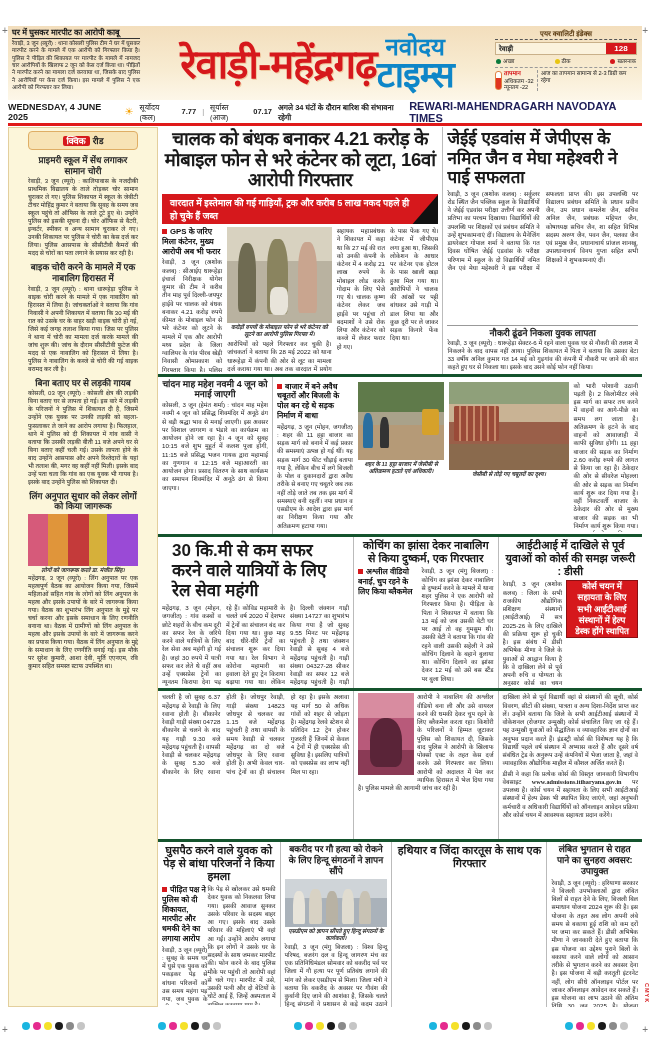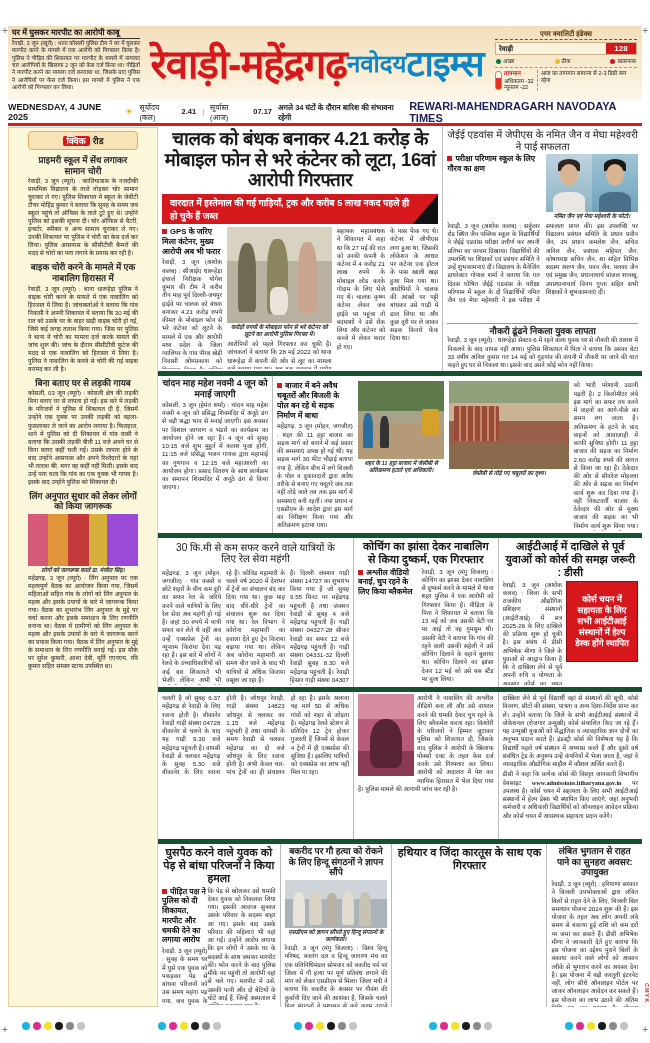--- a/index.html
+++ b/index.html
@@ -7,21 +7,21 @@
         font-family:"Liberation Sans","DejaVu Sans",sans-serif;color:#1a1a1a;overflow:hidden;}
   .crop{position:absolute;color:#777;font-size:10px;line-height:10px;}
   
   .header{position:absolute;left:8px;right:8px;top:26px;height:74px;
           background:linear-gradient(180deg,#f3debc 0%,#f8ecd2 60%,#fdf7e9 100%);display:flex;}
   .mini-article{width:128px;padding:2px 4px;overflow:hidden;}
   .mini-article .t{font-weight:bold;font-size:8px;line-height:1.15;border-bottom:1px solid #333;padding-bottom:1px;margin-bottom:1px;}
   .mini-article .b{font-size:5.6px;text-align:justify;line-height:1.3;}
   .masthead{flex:1;display:flex;align-items:center;justify-content:center;gap:0;padding-top:2px;}
   .mast-red{font-size:40px;font-weight:800;color:#d6181c;line-height:1;letter-spacing:-1px;text-shadow:1px 1px 0 #f0c9a0;}
-  .mast-blue{display:flex;align-items:center;line-height:.95;color:#0e86c8;font-weight:800;}
+  .mast-blue{display:flex;flex-direction:column;align-items:center;line-height:.95;color:#0e86c8;font-weight:800;}
   .mast-blue .l1{font-size:24px;}
   .mast-blue .l2{font-size:36px;letter-spacing:-1px;}
   
   .aqi{width:142px;padding:3px 5px 2px 5px;font-size:6px;display:flex;flex-direction:column;gap:2px;}
   .aqi .ttl{font-weight:bold;font-size:7px;text-align:center;border-bottom:1px dashed #555;padding-bottom:1px;color:#5a3a10;}
   .aqi .row1{display:flex;border:1px solid #c9b089;}
   .aqi .city{flex:1;background:#fbf2dd;font-weight:bold;font-size:7px;padding:1px 3px;}
   .aqi .val{width:30px;background:#d6181c;color:#fff;font-weight:bold;font-size:8px;text-align:center;padding:1px 0;}
   .aqi .legend{display:flex;justify-content:space-between;padding:0 1px;}
   .aqi .leg{display:flex;align-items:center;gap:2px;font-size:5.5px;}
@@ -47,29 +47,29 @@
   .quickread{width:110px;background:#fcf6da;border:1px solid #e3cf9d;padding:3px 19px;
              display:flex;flex-direction:column;gap:5px;overflow:hidden;}
   .qr-tab{background:#f7e3b5;border:1px solid #dfae65;border-radius:4px;padding:2px 3px;text-align:center;
           font-weight:bold;font-size:9px;color:#222;}
   .qr-tab .red{background:#d6181c;color:#fff;padding:0 4px;border-radius:2px;margin-right:3px;}
   .qr-art .t{font-weight:bold;font-size:8.8px;text-align:center;line-height:1.2;color:#2a2a2a;margin-bottom:1px;}
   .qr-art .b{font-size:6.1px;text-align:justify;line-height:1.32;}
   .qr-photo{height:52px;margin:2px 0 1px 0;}
   .caption{font-size:5.8px;font-weight:bold;font-style:italic;color:#333;text-align:center;line-height:1.2;margin-top:1px;}
   .main{flex:1;display:flex;flex-direction:column;overflow:hidden;}
-  .band{display:flex;overflow:hidden;border-bottom:5px solid #14532d;}
+  .band{display:flex;overflow:hidden;border-bottom:3px solid #14532d;}
   .card{padding:2px 4px;overflow:hidden;}
   .vline{border-right:1px solid #bbb;}
   .body{font-size:6.2px;text-align:justify;line-height:1.33;}
   .cols2{column-count:2;column-gap:6px;}
   .cols3{column-count:3;column-gap:6px;}
   .hl-xl{font-size:18.5px;font-weight:800;text-align:center;line-height:1.12;letter-spacing:-.3px;}
   .hl-lg{font-size:19px;font-weight:800;text-align:center;line-height:1.1;letter-spacing:-.3px;}
-  .hl-md{font-size:10px;font-weight:400;text-align:center;line-height:1.15;}
+  .hl-md{font-size:17px;font-weight:700;text-align:left;line-height:1.15;}
   .hl-sm{font-size:11px;font-weight:800;text-align:center;line-height:1.18;}
   .hl-xs{font-size:9px;font-weight:800;text-align:center;line-height:1.2;}
   .banner{position:relative;background:#d6181c;color:#fff;font-weight:bold;font-size:9.2px;
           padding:2px 20px 2px 8px;margin:3px 0 3px 0;}
   .banner .arrow{position:absolute;right:0;top:0;bottom:0;width:26px;background:#111;
                  clip-path:polygon(100% 0,100% 100%,0 100%);}
   .bh{font-weight:bold;font-size:7.8px;line-height:1.25;margin-bottom:2px;color:#111;}
   .sq{width:5px;height:5px;background:#d6181c;display:inline-block;margin-right:3px;}
   .photo{position:relative;overflow:hidden;background:#cfc8b6;}
   .fig{position:absolute;border-radius:40% 40% 10% 10%;}
@@ -82,21 +82,21 @@
   .face{position:absolute;left:30%;top:18%;width:40%;height:38%;border-radius:50%;background:#d8b394;}
   .hair{position:absolute;left:26%;top:8%;width:48%;height:22%;border-radius:50% 50% 0 0;background:#2e2620;}
   .torso{position:absolute;left:15%;bottom:0;width:70%;height:34%;border-radius:40% 40% 0 0;background:#e9e7e2;}
   .ph-street{background:linear-gradient(180deg,#5f7a4a 0 38%,#a9a28a 38% 55%,#b59a77 55% 100%);}
   .ph-rubble{background:linear-gradient(180deg,#8fa07a 0 25%,#c9b394 25% 45%,#9a5f49 45% 70%,#8a6a4d 70% 100%);}
   .ph-crime{background:linear-gradient(180deg,#d88ca0 0 30%,#b85a7a 30% 70%,#8a3a55 70% 100%);}
   .ph-group{background:linear-gradient(180deg,#cfd4d8 0 40%,#aab2ba 40% 100%);}
   .ph-arrest{background:linear-gradient(180deg,#d8d8d4 0 45%,#b8b8b0 45% 100%);}
   .ph-ling{background:linear-gradient(90deg,#d65a7a 0 18%,#e0953a 18% 36%,#c43a3a 36% 55%,#d6b03a 55% 72%,#9a4ad6 72% 100%);}
   .redbox{background:#d6181c;color:#fff;font-weight:800;font-size:8.6px;text-align:center;
-          padding:12px 5px;line-height:1.3;border:1px solid #8a0f12;}
+          padding:0 5px;line-height:1.3;border:1px solid #8a0f12;}
   .url{font-weight:bold;font-family:"Liberation Serif","DejaVu Serif",serif;}
   
   .footer{position:absolute;left:8px;right:8px;bottom:6px;height:22px;display:flex;align-items:center;
           justify-content:space-between;padding:0 14px;}
   .dots{display:flex;gap:3px;}
   .dots i{width:8px;height:8px;border-radius:50%;display:block;}
   .cmyk{position:absolute;right:0;bottom:40px;writing-mode:vertical-rl;font-size:5.5px;font-weight:bold;color:#d6181c;letter-spacing:1px;}
 </style>
 </head>
 <body>
@@ -151,21 +151,21 @@
         </div>
         <div class="c2">आज का तापमान सामान्य से 2-3 डिग्री कम रहेगा</div>
       </div>
     </div>
   </div>
 
   <div class="dateline">
     <span class="date">WEDNESDAY, 4 JUNE 2025</span>
     <span class="sun">☀</span>
     <span>सूर्योदय (कल)</span>
-    <span class="dl-val">2.41</span>
+    <span class="dl-val">7.77</span>
     <span class="dl-sep">|</span>
     <span>सूर्यास्त (आज)</span>
     <span class="dl-val">07.17</span>
     <span class="dl-fore">अगले 34 घंटों के दौरान बारिश की संभावना रहेगी</span>
     <span class="dl-brand">REWARI-MAHENDRAGARH NAVODAYA TIMES</span>
   </div>
 
   <div class="content">
 
     <aside class="quickread">
@@ -216,40 +216,20 @@
               <div class="caption">करोड़ों रुपयों के मोबाइल फोन से भरे कंटेनर को लूटने का आरोपी पुलिस गिरफ्त में।</div>
               <div class="body" style="margin-top:2px">आरोपियों को पहले गिरफ्तार कर चुकी है। जांचकर्ता ने बताया कि 28 मई 2022 को थाना धारूहेड़ा में कंपनी की ओर से लूट का मामला दर्ज कराया गया था। अब तक वारदात में प्रयोग की गई दो गाड़ियां, एक ट्रक व 4.93 लाख रुपये बरामद किए जा चुके हैं। आरोपी को 12 दिन के रिमांड पर लेकर पूछताछ की जा रही है। मुख्य आरोपी अब भी फरार है।</div>
             </div>
             <div style="width:18.5%" class="body">सहायक महाप्रबंधक ने शिकायत में कहा था कि 27 मई की रात को उनकी कंपनी के कंटेनर में 4 करोड़ 21 लाख रुपये के मोबाइल लोड करके गोदाम के लिए भेजे गए थे। चालक कृष्ण कंटेनर लेकर जब हाईवे पर पहुंचा तो बदमाशों ने उसे रोक लिया और कंटेनर को कब्जे में लेकर फरार हो गए।</div>
             <div style="width:18.5%" class="body">के पास फेंक गए थे। कंटेनर में जीपीएस लगा हुआ था, जिसकी लोकेशन के आधार पर कंटेनर एक होटल के पास खाली खड़ा हुआ मिल गया था। आरोपियों ने चालक की आंखों पर पट्टी बांधकर उसे गाड़ी में डाल लिया था और कुछ दूरी पर ले जाकर सड़क किनारे फेंक दिया था।</div>
           </div>
         </div>
 
         <div class="card" style="flex:1;display:flex;flex-direction:column">
           <div class="hl-md">जेईई एडवांस में जेपीएस के नमित जैन व मेघा महेश्वरी ने पाई सफलता</div>
-          <div style="display:flex;gap:4px;margin-top:2px">
-            <div style="flex:1">
-              <div class="bh"><span class="sq"></span><span>परीक्षा परिणाम स्कूल के लिए गौरव का क्षण</span></div>
-            </div>
-            <div style="width:92px">
-              <div class="photo ph-students" style="height:58px">
-                <div class="half h1">
-                    <i class="hair"></i>
-                    <i class="face"></i>
-                    <i class="torso"></i>
-                  </div>
-                <div class="half h2">
-                    <i class="hair" style="background:#1e1814"></i>
-                    <i class="face"></i>
-                    <i class="torso" style="background:#4a6f8a"></i>
-                  </div>
-              </div>
-              <div class="caption">नमित जैन एवं मेघा महेश्वरी के फोटो।</div>
-            </div>
-          </div>
           <div class="body cols2" style="flex:1;margin-top:2px">रेवाड़ी, 3 जून (अशोक कलब) : सर्कुलर रोड स्थित जैन पब्लिक स्कूल के विद्यार्थियों ने जेईई एडवांस परीक्षा उत्तीर्ण कर अपनी प्रतिभा का परचम दिखाया। विद्यार्थियों की उपलब्धि पर शिक्षकों एवं प्रबंधन समिति ने उन्हें शुभकामनाएं दीं। विद्यालय के मैनेजिंग डायरेक्टर गोपाल शर्मा ने बताया कि गत दिवस घोषित जेईई एडवांस के परीक्षा परिणाम में स्कूल के दो विद्यार्थियों नमित जैन एवं मेघा महेश्वरी ने इस परीक्षा में सफलता प्राप्त की। इस उपलब्धि पर विद्यालय प्रबंधन समिति के प्रधान प्रवीन जैन, उप प्रधान कमलेश जैन, सचिव अनिल जैन, प्रबंधक महिपत जैन, कोषाध्यक्ष सचिन जैन, शा सहित विभिन्न सदस्य अरुण जैन, पवन जैन, पलका जैन एवं प्रमुख जैन, प्रधानाचार्य प्रांजल शानखू, उपप्रधानाचार्य विनय गुप्ता सहित सभी शिक्षकों ने शुभकामनाएं दीं।</div>
           <div style="border-top:1px solid #999;margin-top:2px;padding-top:2px">
             <div class="hl-xs">नौकरी ढूंढने निकला युवक लापता</div>
             <div class="body">रेवाड़ी, 3 जून (ब्यूरो) : धारूहेड़ा सेक्टर-6 में रहने वाला युवक घर से नौकरी की तलाश में निकलने के बाद वापस नहीं आया। पुलिस शिकायत में पिता ने बताया कि उसका बेटा 33 वर्षीय अनिल कुमार गत 14 मई को गुड़गांव की कंपनी में नौकरी पर जाने की बात कहते हुए घर से निकला था। इसके बाद उसने कोई फोन नहीं किया।</div>
           </div>
         </div>
       </div>
 
       <div class="band" style="height:160px">
         <div class="card vline" style="width:106px">

